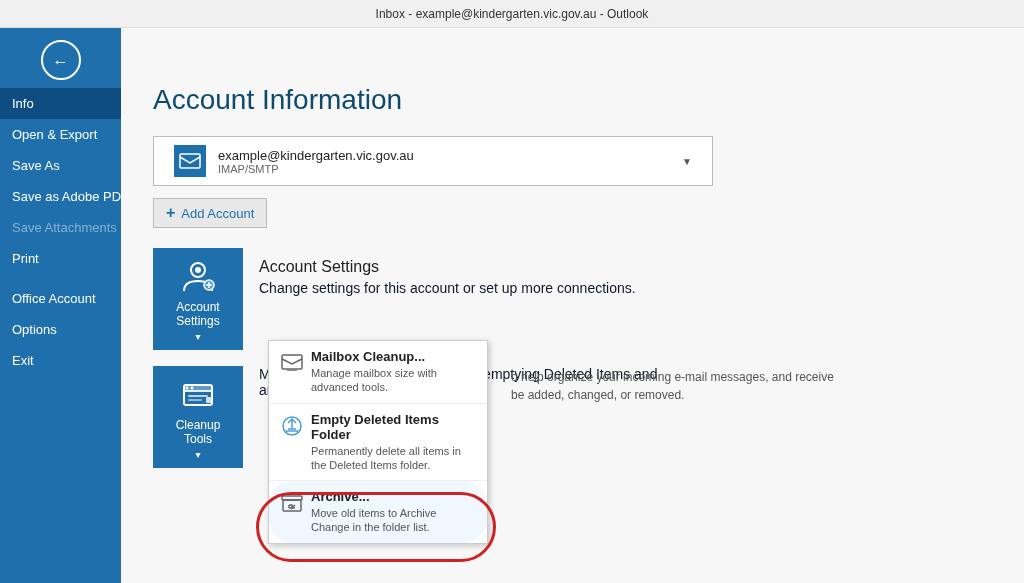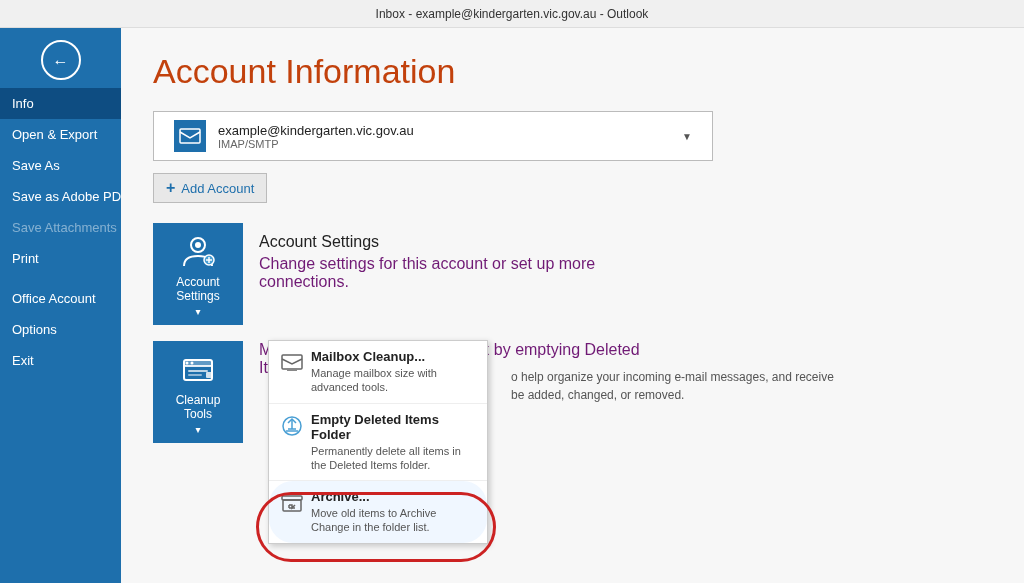--- a/index.html
+++ b/index.html
@@ -80,24 +80,25 @@
     
     .main-content {
       flex: 1;
       background: #f7f7f7;
       padding: 24px 32px;
       position: relative;
       overflow: hidden;
     }
 
     .page-title {
-      font-size: 34px;
+      font-size: 28px;
       font-weight: 300;
-      color: #c2410c;
+      color: #0c4a6e;
       margin-bottom: 20px;
+      margin-top: 32px;
     }
 
     
     .account-selector {
       display: flex;
       align-items: center;
       border: 1px solid #bbb;
       background: white;
       padding: 8px 20px;
       width: 560px;
@@ -205,22 +206,22 @@
 
     .action-card-info h3 {
       font-size: 16px;
       font-weight: 400;
       color: #222;
       margin-bottom: 4px;
       margin-top: 10px;
     }
 
     .action-card-info p {
-      font-size: 16px;
-      color: #701a75;
+      font-size: 14px;
+      color: #0f172a;
       max-width: 420px;
     }
 
     
     .dropdown-menu {
       position: absolute;
       left: 147px;
       top: 312px;
       width: 220px;
       background: white;

